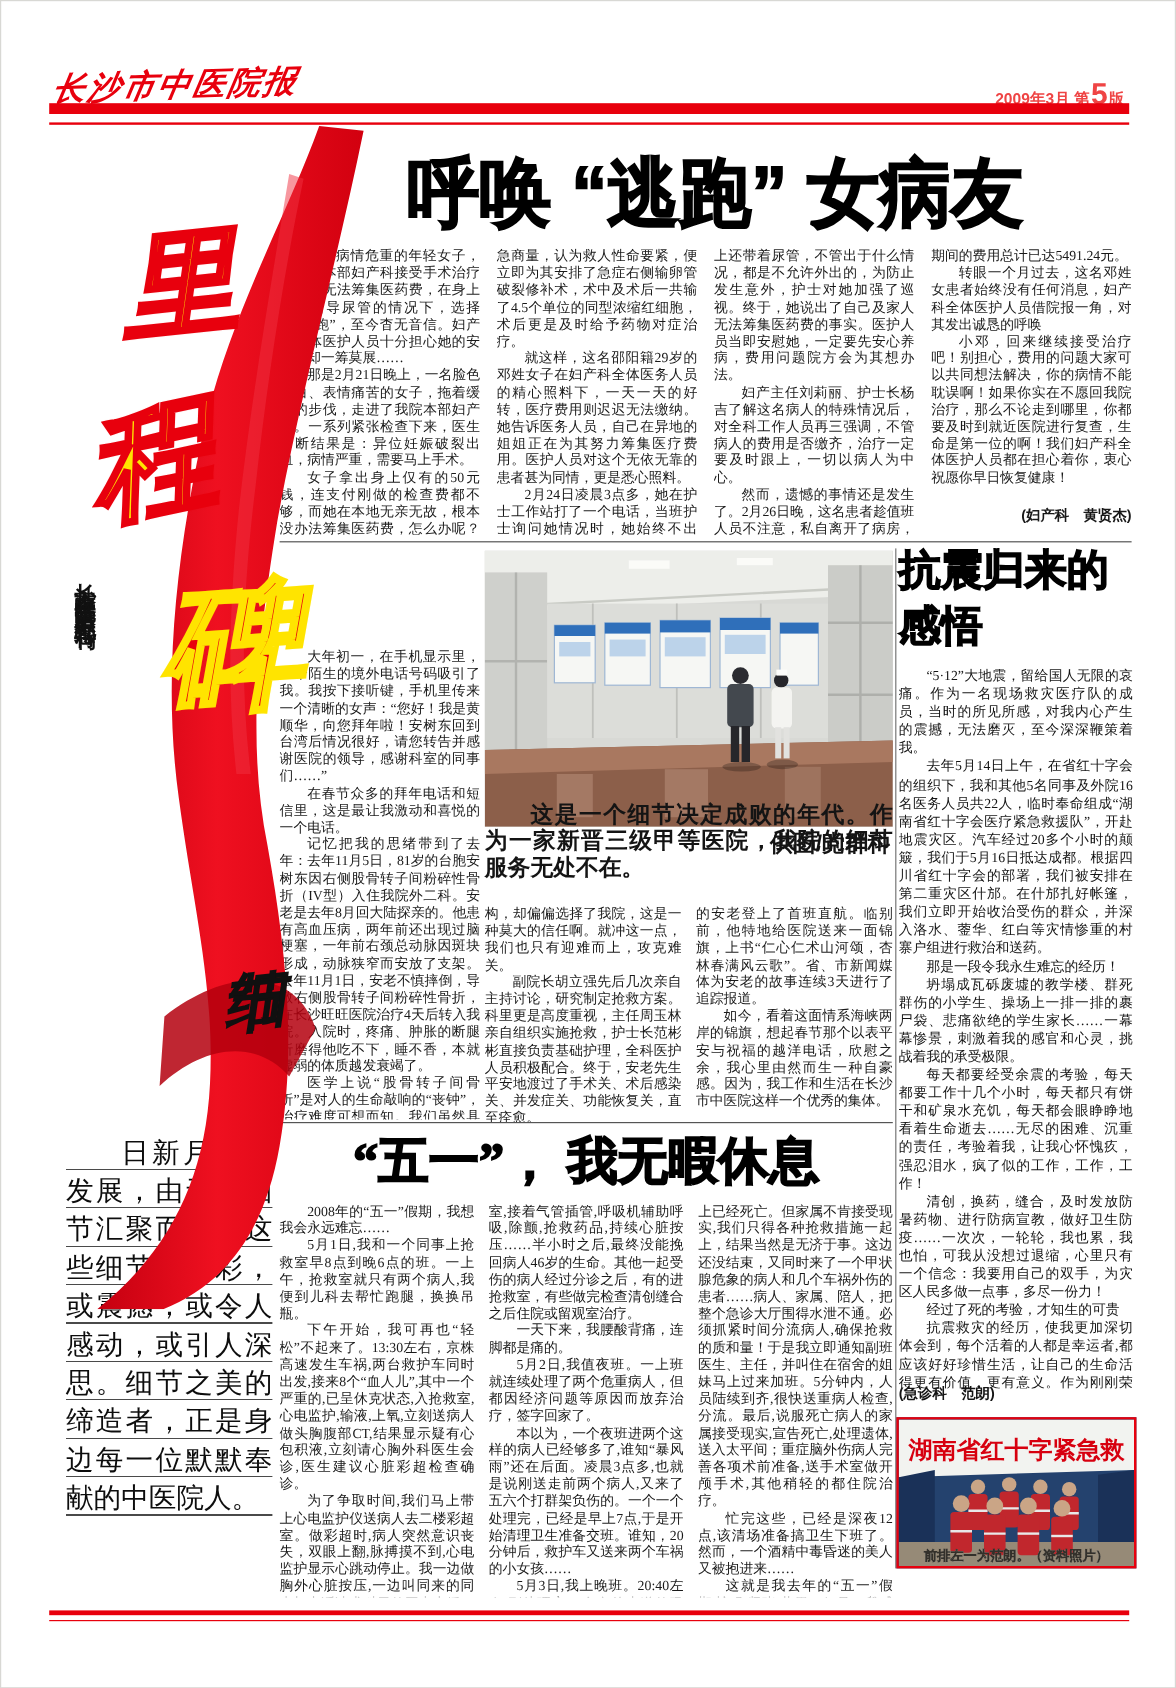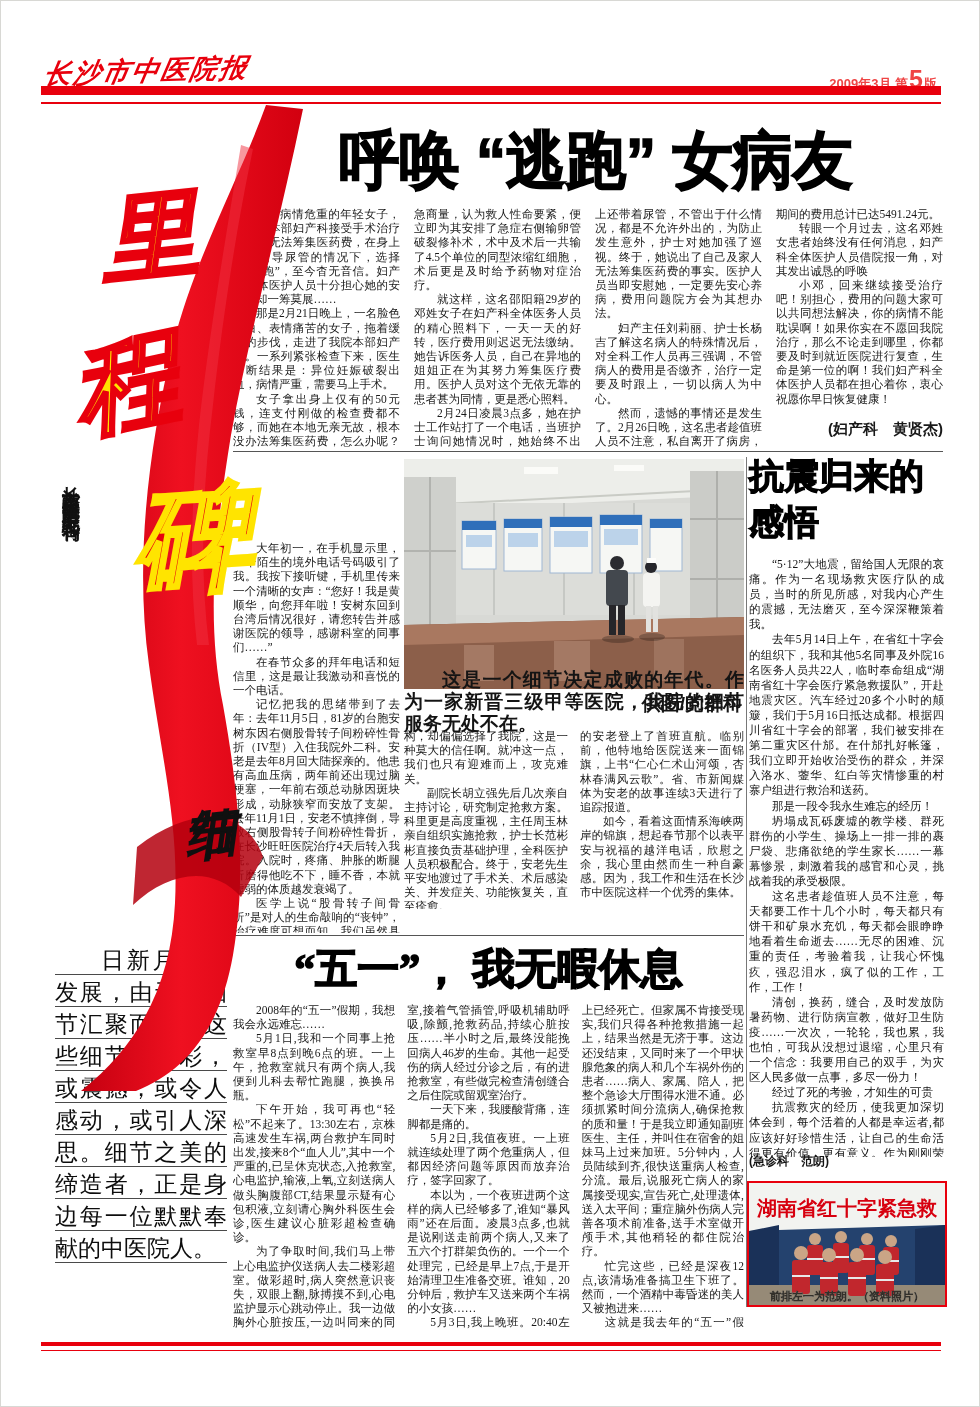--- a/index.html
+++ b/index.html
@@ -56,24 +56,24 @@
        white-space:nowrap;font-family:Liberation Serif, serif;}
 
   
   .body-text{font-size:11.5px;line-height:14.2px;text-align:justify;color:#191919;}
   .para{margin:0;text-indent:2em;}
   .col{flex:1;overflow:hidden;}
   .col.cont .para:first-child{text-indent:0;}
   .cols{display:flex;gap:14px;}
   .a1cols{left:232px;top:206px;width:710px;height:240px;}
   .a2col1{left:232px;top:540px;width:167px;height:392px;overflow:hidden;}
-  .a2cols{left:403px;top:728px;width:340px;height:180px;gap:12px;}
+  .a2cols{left:403px;top:754px;width:340px;height:180px;gap:12px;}
   .a3body{left:748px;top:556px;width:195px;height:600px;overflow:hidden;font-size:11.5px;line-height:15.1px;text-align:justify;}
   .a4cols{left:232px;top:1002px;width:511px;height:328px;gap:12px;}
-  .byline{font-weight:bold;text-align:right;margin-top:16px;font-size:15px;text-indent:0;
+  .byline{font-weight:bold;text-align:right;margin-top:16px;font-size:12px;text-indent:0;
           font-family:"Liberation Sans","DejaVu Sans",sans-serif;}
   .a3byline{left:748px;top:1152px;width:195px;font-weight:bold;text-align:left;font-size:12px;
           font-family:"Liberation Sans","DejaVu Sans",sans-serif;}
 
   
   .photo1{left:403px;top:458px;width:340px;height:230px;background:#cfd0cc;}
   .caption1{left:403px;top:668px;width:340px;height:50px;font-weight:bold;font-size:19px;
             line-height:22px;text-align:justify;text-indent:2em;
             font-family:Liberation Sans, sans-serif;}
   .caption1 .credit{position:absolute;right:2px;bottom:4px;font-weight:bold;margin-top:47px;}
@@ -227,21 +227,21 @@
 
   <div class="abs hl hl3">
     <div>抗震归来的</div>
     <div>感悟</div>
   </div>
   <div class="abs a3body">
       <p class="para">“5·12”大地震，留给国人无限的哀痛。作为一名现场救灾医疗队的成员，当时的所见所感，对我内心产生的震撼，无法磨灭，至今深深鞭策着我。</p>
       <p class="para">去年5月14日上午，在省红十字会的组织下，我和其他5名同事及外院16名医务人员共22人，临时奉命组成“湖南省红十字会医疗紧急救援队”，开赴地震灾区。汽车经过20多个小时的颠簸，我们于5月16日抵达成都。根据四川省红十字会的部署，我们被安排在第二重灾区什邡。在什邡扎好帐篷，我们立即开始收治受伤的群众，并深入洛水、蓥华、红白等灾情惨重的村寨户组进行救治和送药。</p>
       <p class="para">那是一段令我永生难忘的经历！</p>
       <p class="para">坍塌成瓦砾废墟的教学楼、群死群伤的小学生、操场上一排一排的裹尸袋、悲痛欲绝的学生家长……一幕幕惨景，刺激着我的感官和心灵，挑战着我的承受极限。</p>
-      <p class="para">这名患者趁值班人员不注意，每天都要工作十几个小时，每天都只有饼干和矿泉水充饥，每天都会眼睁睁地看着生命逝去……无尽的困难、沉重的责任，考验着我，让我心怀愧疚，强忍泪水，疯了似的工作，工作，工作！</p>
+      <p class="para">每天都要经受余震的考验，每天都要工作十几个小时，每天都只有饼干和矿泉水充饥，每天都会眼睁睁地看着生命逝去……无尽的困难、沉重的责任，考验着我，让我心怀愧疚，强忍泪水，疯了似的工作，工作，工作！</p>
       <p class="para">清创，换药，缝合，及时发放防暑药物、进行防病宣教，做好卫生防疫……一次次，一轮轮，我也累，我也怕，可我从没想过退缩，心里只有一个信念：我要用自己的双手，为灾区人民多做一点事，多尽一份力！</p>
       <p class="para">经过了死的考验，才知生的可贵</p>
       <p class="para">抗震救灾的经历，使我更加深切体会到，每个活着的人都是幸运者,都应该好好珍惜生活，让自己的生命活得更有价值，更有意义。作为刚刚荣膺“三甲”的长沙市中医院的一名医生，我将铭记地震灾区的感悟，时时鞭策自己，不辱使命，用无怨无悔的付出，为生命留下一些感动！</p>
     </div>
   <div class="abs a3byline">(急诊科　范朗)</div>
 
   <svg class="abs photo2" viewBox="0 0 196 122" width="196" height="122">
     <rect width="196" height="122" fill="#24426e"></rect>
     <polygon points="0,0 196,0 196,42 0,48" fill="#f2f3f0"></polygon>
     <polygon points="0,48 30,42 30,104 0,112" fill="#1a3158"></polygon>

